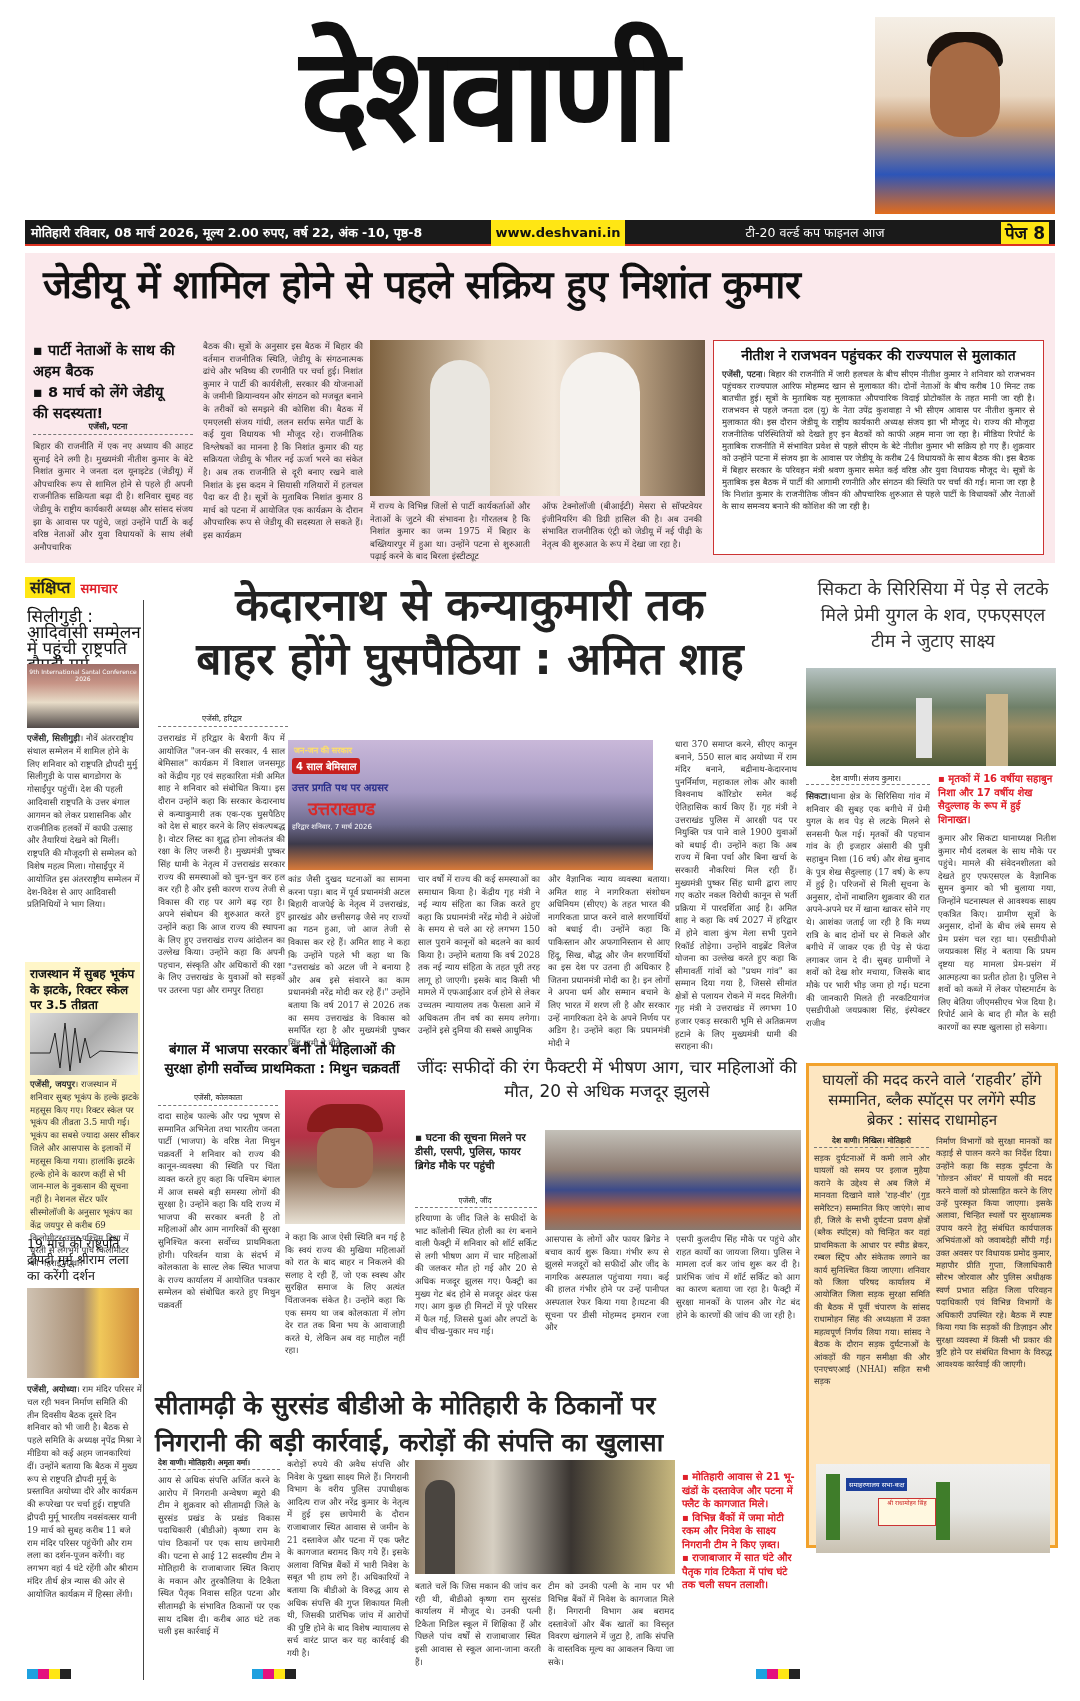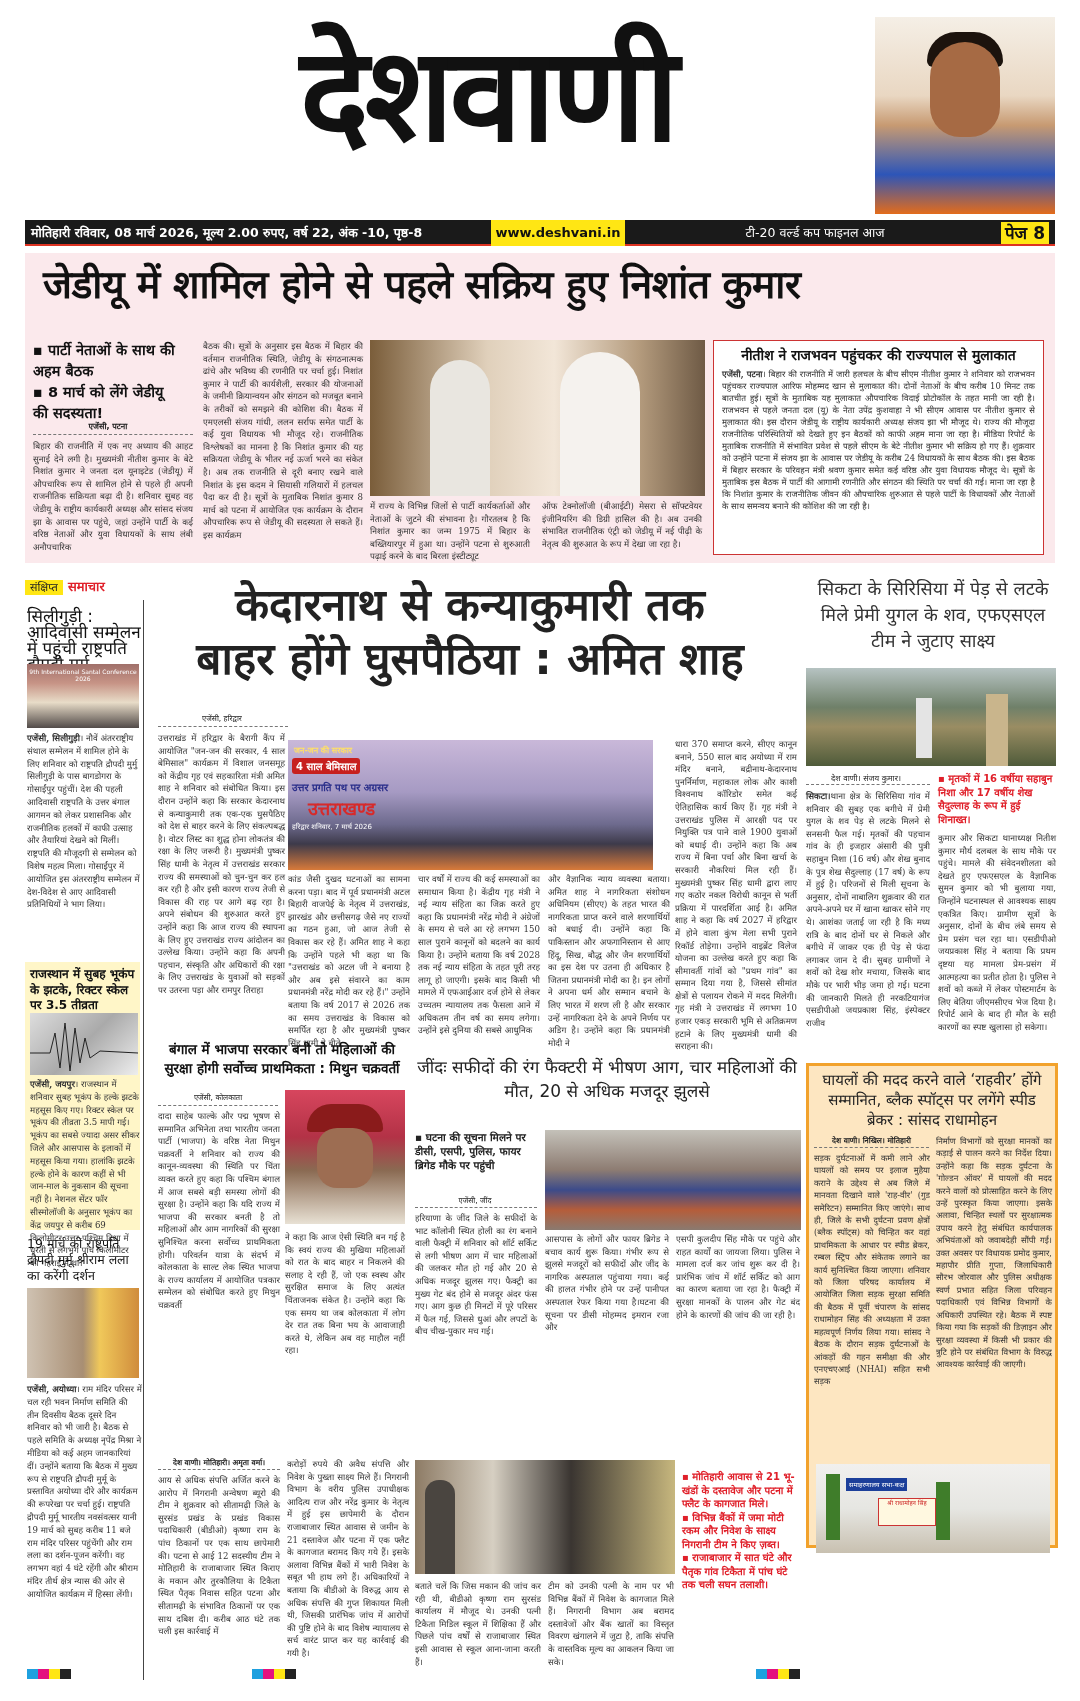--- a/index.html
+++ b/index.html
@@ -75,21 +75,21 @@
 </div>
 <div class="abs txt" style="left:370px;top:500px;width:160px">में राज्य के विभिन्न जिलों से पार्टी कार्यकर्ताओं और नेताओं के जुटने की संभावना है। गौरतलब है कि निशांत कुमार का जन्म 1975 में बिहार के बख्तियारपुर में हुआ था। उन्होंने पटना से शुरुआती पढ़ाई करने के बाद बिरला इंस्टीट्यूट</div>
 <div class="abs txt" style="left:542px;top:500px;width:160px">ऑफ टेक्नोलॉजी (बीआईटी) मेसरा से सॉफ्टवेयर इंजीनियरिंग की डिग्री हासिल की है। अब उनकी संभावित राजनीतिक एंट्री को जेडीयू में नई पीढ़ी के नेतृत्व की शुरुआत के रूप में देखा जा रहा है।</div>
 
 <div id="nitishbox" class="abs">
   <div class="hd" style="font-size:14px;text-align:center;margin-bottom:4px">नीतीश ने राजभवन पहुंचकर की राज्यपाल से मुलाकात</div>
   <div class="txt" style="font-size:8.4px;line-height:12px"><b>एजेंसी, पटना</b><span>। बिहार की राजनीति में जारी हलचल के बीच सीएम नीतीश कुमार ने शनिवार को राजभवन पहुंचकर राज्यपाल आरिफ मोहम्मद खान से मुलाकात की। दोनों नेताओं के बीच करीब 10 मिनट तक बातचीत हुई। सूत्रों के मुताबिक यह मुलाकात औपचारिक विदाई प्रोटोकॉल के तहत मानी जा रही है। राजभवन से पहले जनता दल (यू) के नेता उपेंद्र कुशवाहा ने भी सीएम आवास पर नीतीश कुमार से मुलाकात की। इस दौरान जेडीयू के राष्ट्रीय कार्यकारी अध्यक्ष संजय झा भी मौजूद थे। राज्य की मौजूदा राजनीतिक परिस्थितियों को देखते हुए इन बैठकों को काफी अहम माना जा रहा है। मीडिया रिपोर्ट के मुताबिक राजनीति में संभावित प्रवेश से पहले सीएम के बेटे नीतीश कुमार भी सक्रिय हो गए हैं। शुक्रवार को उन्होंने पटना में संजय झा के आवास पर जेडीयू के करीब 24 विधायकों के साथ बैठक की। इस बैठक में बिहार सरकार के परिवहन मंत्री श्रवण कुमार समेत कई वरिष्ठ और युवा विधायक मौजूद थे। सूत्रों के मुताबिक इस बैठक में पार्टी की आगामी रणनीति और संगठन की स्थिति पर चर्चा की गई। माना जा रहा है कि निशांत कुमार के राजनीतिक जीवन की औपचारिक शुरुआत से पहले पार्टी के विधायकों और नेताओं के साथ समन्वय बनाने की कोशिश की जा रही है।</span></div>
 </div>
 
 <div class="abs" style="left:25px;top:576px;width:118px;height:22px">
-  <span style="background:#ffe614;padding:1px 5px;font-weight:normal;font-size:11px">संक्षिप्त</span>
+  <span style="background:#ffe614;padding:1px 5px;font-weight:bold;font-size:16px">संक्षिप्त</span>
   <span style="color:#e0202a;font-weight:bold;font-size:13px">समाचार</span>
 </div>
 <div class="abs" style="left:143px;top:600px;width:1px;height:1080px;background:#444"></div>
 <div class="abs hd" style="left:27px;top:608px;width:115px;font-size:17px;line-height:16px;font-weight:normal">सिलीगुड़ी : आदिवासी सम्मेलन में पहुंची राष्ट्रपति द्रौपदी मुर्मू</div>
 <div class="abs img" style="left:27px;top:664px;width:112px;height:64px;background:linear-gradient(180deg,#a0706a 0%,#c79486 30%,#e8dcc8 60%,#514a48 100%)">
   <div style="font-size:6px;color:#fff;text-align:center;padding-top:4px">9th International Santal Conference 2026</div>
 </div>
 <div class="abs txt" style="left:27px;top:732px;width:115px;font-size:8.6px;line-height:12.8px;text-align:left"><b>एजेंसी, सिलीगुड़ी</b><span>। नौवें अंतरराष्ट्रीय संथाल सम्मेलन में शामिल होने के लिए शनिवार को राष्ट्रपति द्रौपदी मुर्मु सिलीगुड़ी के पास बागडोगरा के गोसाईंपुर पहुंचीं। देश की पहली आदिवासी राष्ट्रपति के उत्तर बंगाल आगमन को लेकर प्रशासनिक और राजनीतिक हलकों में काफी उत्साह और तैयारियां देखने को मिलीं। राष्ट्रपति की मौजूदगी से सम्मेलन को विशेष महत्व मिला। गोसाईंपुर में आयोजित इस अंतरराष्ट्रीय सम्मेलन में देश-विदेश से आए आदिवासी प्रतिनिधियों ने भाग लिया।</span></div>
 
 <div class="abs yellowbox" style="left:25px;top:962px;width:115px;height:268px"></div>
@@ -162,22 +162,24 @@
 <div class="abs" style="left:412px;top:1055px;width:390px;text-align:center;font-size:17px;line-height:24px;color:#222">जींदः सफीदों की रंग फैक्टरी में भीषण आग, चार महिलाओं की मौत, 20 से अधिक मजदूर झुलसे</div>
 <div class="abs" style="left:415px;top:1130px;width:120px;font-size:10.5px;line-height:14px;font-weight:bold;font-family:'DejaVu Serif',serif">▪ <span>घटना की सूचना मिलने पर डीसी, एसपी, पुलिस, फायर ब्रिगेड मौके पर पहुंची</span></div>
 <div class="abs" style="left:415px;top:1195px;width:120px;text-align:center;font-size:7.5px">एजेंसी, जींद</div>
 <div class="abs dots" style="left:415px;top:1207px;width:122px"></div>
 <div class="abs txt" style="left:415px;top:1212px;width:122px">हरियाणा के जींद जिले के सफीदों के भाट कॉलोनी स्थित होली का रंग बनाने वाली फैक्ट्री में शनिवार को शॉर्ट सर्किट से लगी भीषण आग में चार महिलाओं की जलकर मौत हो गई और 20 से अधिक मजदूर झुलस गए। फैक्ट्री का मुख्य गेट बंद होने से मजदूर अंदर फंस गए। आग कुछ ही मिनटों में पूरे परिसर में फैल गई, जिससे धुआं और लपटों के बीच चीख-पुकार मच गई।</div>
 <div class="abs img" style="left:545px;top:1130px;width:256px;height:100px;background:linear-gradient(180deg,#c4c1b9 0%,#8d7c72 40%,#3c4b8a 60%,#b55d3a 80%,#8a7a70 100%)"></div>
 <div class="abs txt" style="left:545px;top:1233px;width:124px">आसपास के लोगों और फायर ब्रिगेड ने बचाव कार्य शुरू किया। गंभीर रूप से झुलसे मजदूरों को सफीदों और जींद के नागरिक अस्पताल पहुंचाया गया। कई की हालत गंभीर होने पर उन्हें पानीपत अस्पताल रेफर किया गया है।घटना की सूचना पर डीसी मोहम्मद इमरान रजा और</div>
 <div class="abs txt" style="left:676px;top:1233px;width:124px">एसपी कुलदीप सिंह मौके पर पहुंचे और राहत कार्यों का जायजा लिया। पुलिस ने मामला दर्ज कर जांच शुरू कर दी है। प्रारंभिक जांच में शॉर्ट सर्किट को आग का कारण बताया जा रहा है। फैक्ट्री में सुरक्षा मानकों के पालन और गेट बंद होने के कारणों की जांच की जा रही है।</div>
 
 <div class="abs hd" style="left:155px;top:1387px;width:650px;font-size:25px;line-height:37px;font-weight:bold;color:#222">
+  <div>सीतामढ़ी के सुरसंड बीडीओ के मोतिहारी के ठिकानों पर</div>
+  <div>निगरानी की बड़ी कार्रवाई, करोड़ों की संपत्ति का खुलासा</div>
 </div>
-<div class="abs" style="left:158px;top:1457px;width:122px;text-align:center;font-size:7.5px;font-weight:bold">देश वाणी। मोतिहारी। अमृता वर्मा।</div>
+<div class="abs" style="left:158px;top:1457px;width:122px;font-size:7.5px;font-weight:bold">देश वाणी। मोतिहारी। अमृता वर्मा।</div>
 <div class="abs dots" style="left:158px;top:1469px;width:122px"></div>
 <div class="abs txt" style="left:158px;top:1474px;width:122px">आय से अधिक संपत्ति अर्जित करने के आरोप में निगरानी अन्वेषण ब्यूरो की टीम ने शुक्रवार को सीतामढ़ी जिले के सुरसंड प्रखंड के प्रखंड विकास पदाधिकारी (बीडीओ) कृष्णा राम के पांच ठिकानों पर एक साथ छापेमारी की। पटना से आई 12 सदस्यीय टीम ने मोतिहारी के राजाबाजार स्थित किराए के मकान और तुरकौलिया के टिकैता स्थित पैतृक निवास सहित पटना और सीतामढ़ी के संभावित ठिकानों पर एक साथ दबिश दी। करीब आठ घंटे तक चली इस कार्रवाई में</div>
 <div class="abs txt" style="left:287px;top:1458px;width:122px">करोड़ों रुपये की अवैध संपत्ति और निवेश के पुख्ता साक्ष्य मिले हैं। निगरानी विभाग के वरीय पुलिस उपाधीक्षक आदित्य राज और नरेंद्र कुमार के नेतृत्व में हुई इस छापेमारी के दौरान राजाबाजार स्थित आवास से जमीन के 21 दस्तावेज और पटना में एक फ्लैट के कागजात बरामद किए गये हैं। इसके अलावा विभिन्न बैंकों में भारी निवेश के सबूत भी हाथ लगे हैं। अधिकारियों ने बताया कि बीडीओ के विरुद्ध आय से अधिक संपत्ति की गुप्त शिकायत मिली थी, जिसकी प्रारंभिक जांच में आरोपों की पुष्टि होने के बाद विशेष न्यायालय से सर्च वारंट प्राप्त कर यह कार्रवाई की गयी है।</div>
 <div class="abs img" style="left:415px;top:1460px;width:260px;height:114px;background:linear-gradient(90deg,#8d7b65 0%,#d6cfc2 30%,#3a3531 60%,#c7b77e 100%)">
   <div style="position:absolute;left:10px;top:20px;width:30px;height:94px;background:#4a4540;border-radius:14px 14px 0 0"></div>
 </div>
 <div class="abs txt" style="left:415px;top:1580px;width:126px">बताते चलें कि जिस मकान की जांच कर रही थी, बीडीओ कृष्णा राम सुरसंड कार्यालय में मौजूद थे। उनकी पत्नी टिकैता मिडिल स्कूल में शिक्षिका हैं और पिछले पांच वर्षों से राजाबाजार स्थित इसी आवास से स्कूल आना-जाना करती हैं।</div>
 <div class="abs txt" style="left:548px;top:1580px;width:126px">टीम को उनकी पत्नी के नाम पर भी विभिन्न बैंकों में निवेश के कागजात मिले हैं। निगरानी विभाग अब बरामद दस्तावेजों और बैंक खातों का विस्तृत विवरण खंगालने में जुटा है, ताकि संपत्ति के वास्तविक मूल्य का आकलन किया जा सके।</div>
 <div class="abs redtxt" style="left:682px;top:1470px;width:118px;font-size:10px;line-height:13.5px">
   <div>▪ <span>मोतिहारी आवास से 21 भू-खंडों के दस्तावेज और पटना में फ्लैट के कागजात मिले।</span></div>

